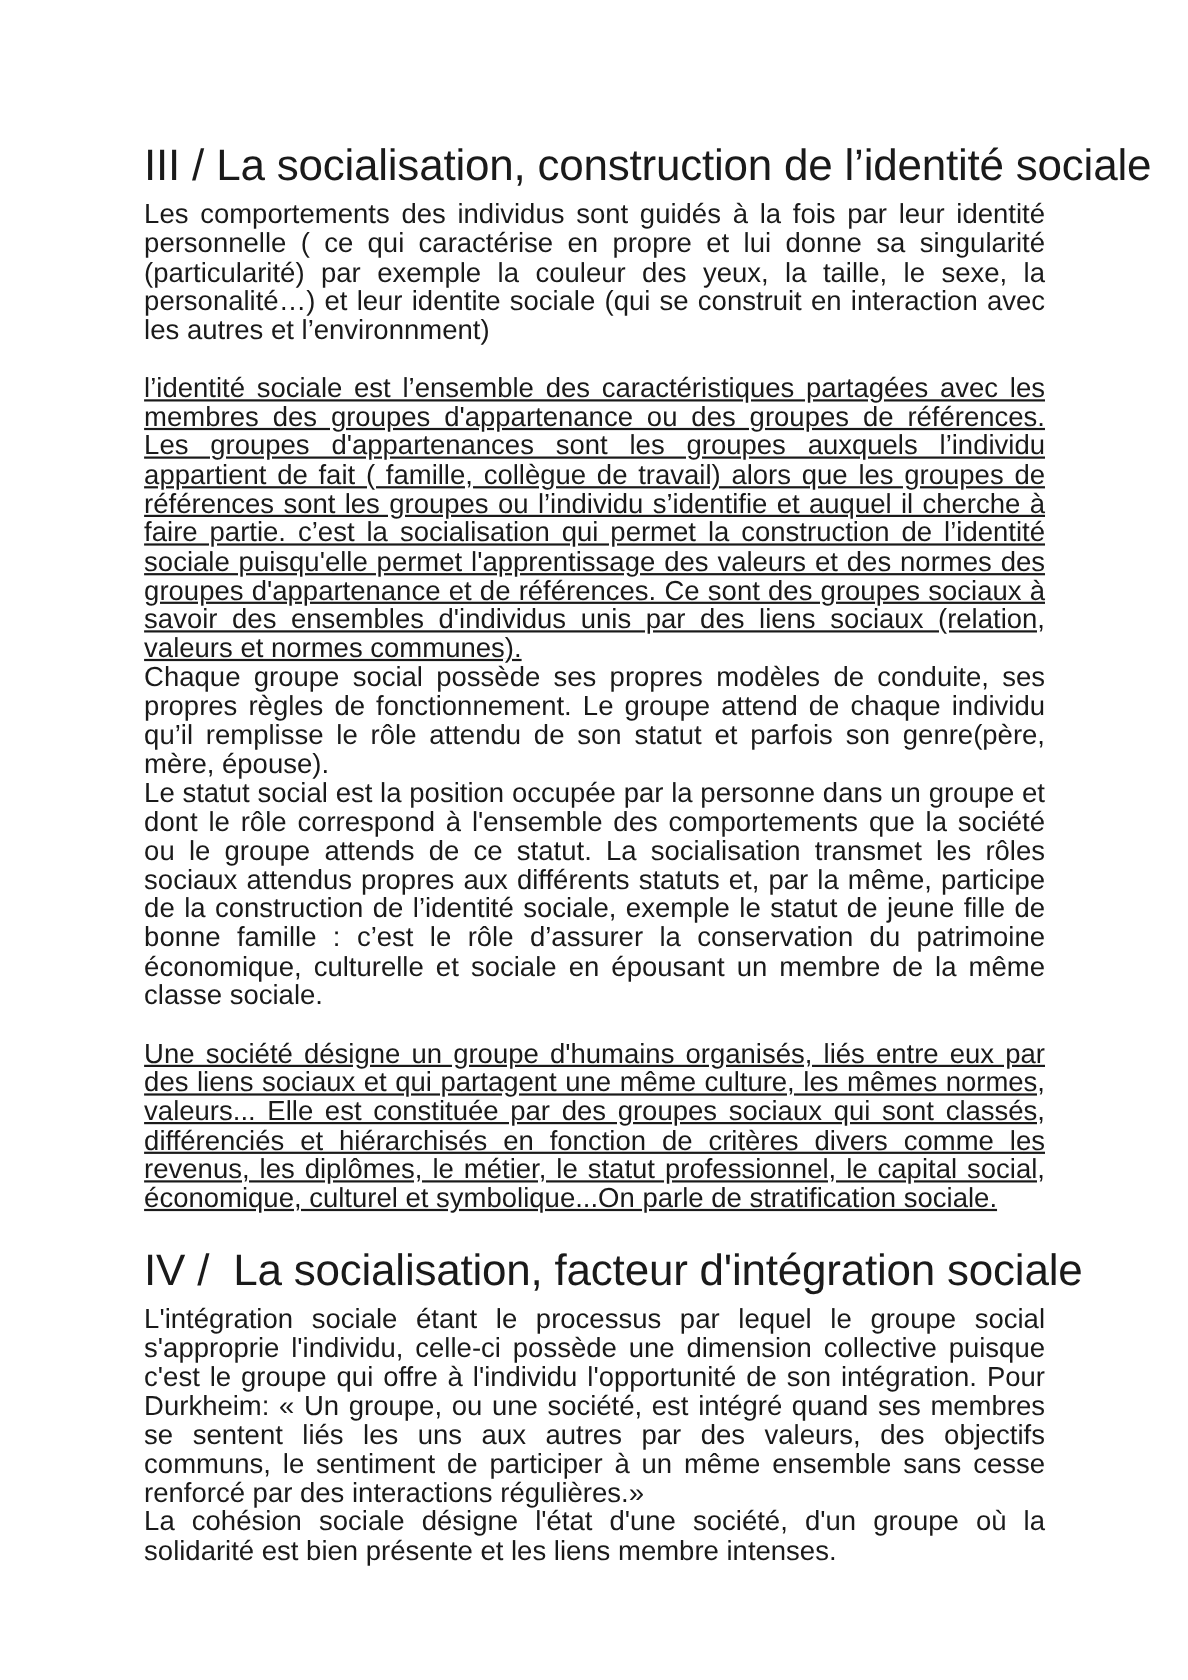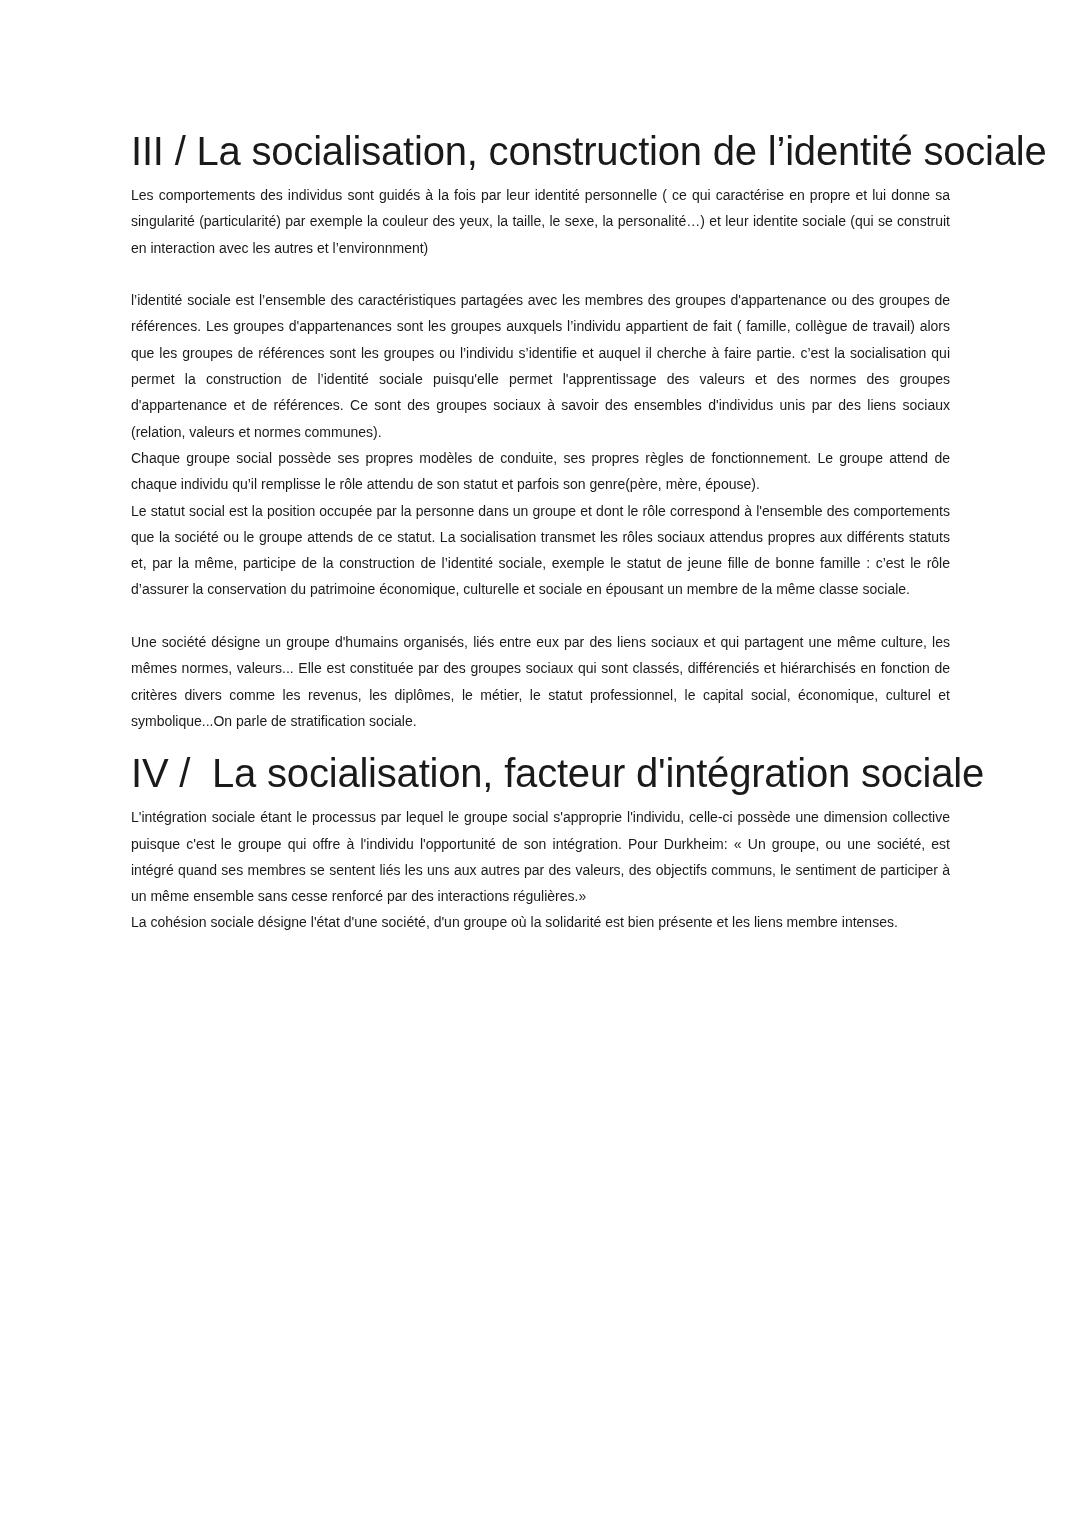--- a/index.html
+++ b/index.html
@@ -25,32 +25,33 @@
       font-family: "Liberation Sans", sans-serif;
       font-weight: normal;
       font-size: 40px;
       line-height: 46px;
       margin: 0 0 8px 0;
       color: #1a1a1a;
       white-space: nowrap;
       letter-spacing: -0.2px;
     }
     h2.section-title.iv {
-      margin-top: 16px;
+      margin-top: 30px;
       white-space: pre;
     }
     p.para {
       margin: 0;
-      font-size: 14px;
+      font-size: 25px;
       line-height: 26.3px;
       text-align: justify;
       color: #1a1a1a;
     }
     p.para.gap {
       margin-top: 26.3px;
+      text-decoration: underline;
     }
   </style>
 </head>
 <body>
 
 <div class="page">
 
   <section>
     <h2 class="section-title">III / La socialisation, construction de l’identité sociale</h2>
     <p class="para">Les comportements des individus sont guidés à la fois par leur identité personnelle ( ce qui caractérise en propre et lui donne sa singularité (particularité) par exemple la couleur des yeux, la taille, le sexe, la personalité…) et leur identite sociale (qui se construit en interaction avec les autres et l’environnment)</p>

